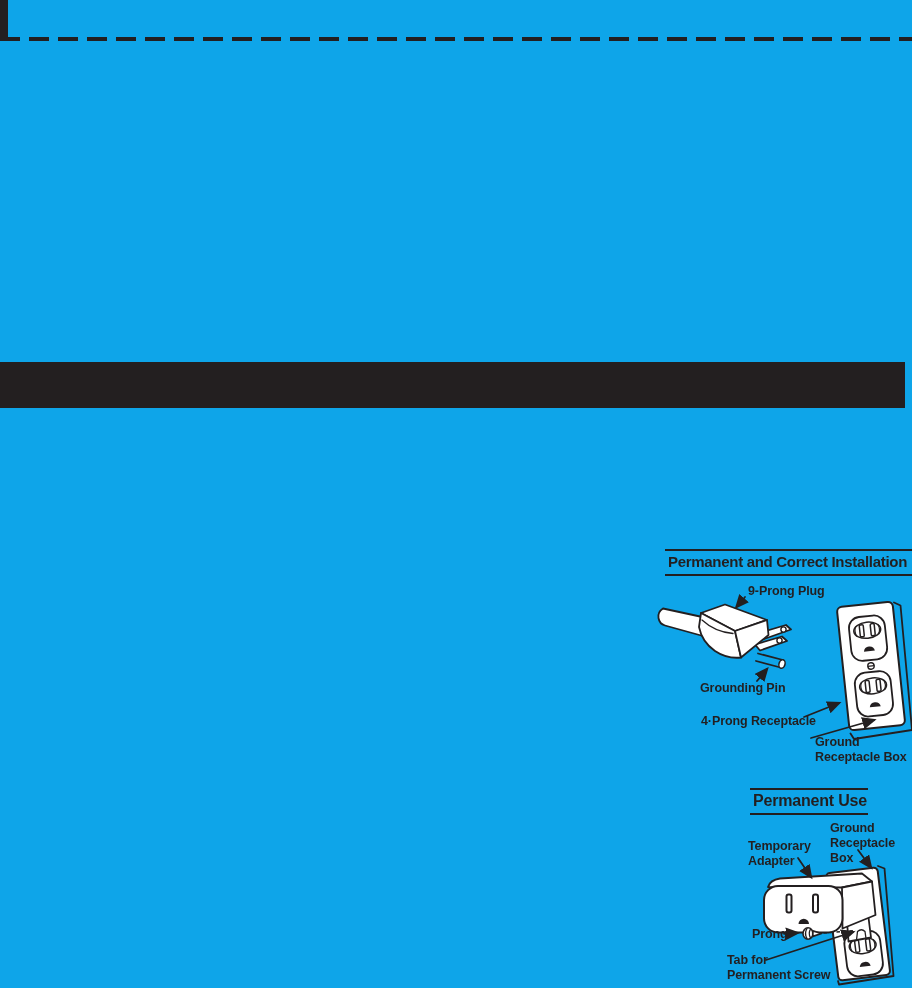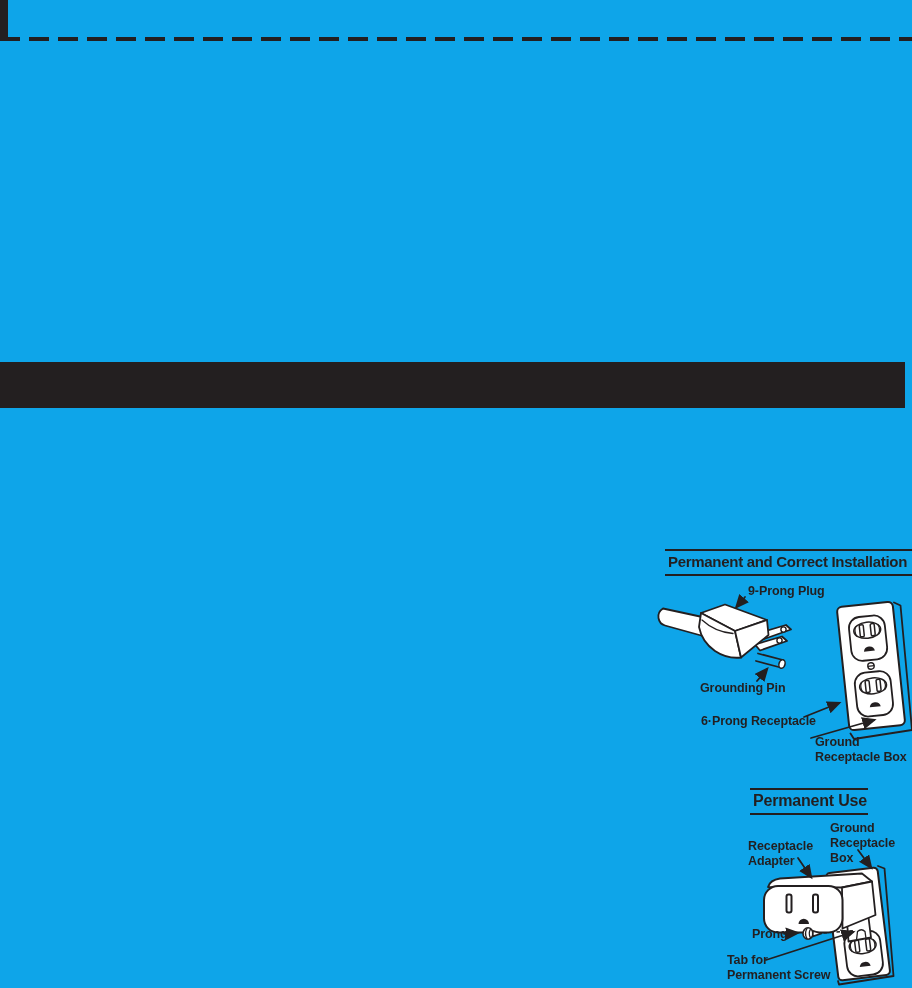--- a/index.html
+++ b/index.html
@@ -148,21 +148,21 @@
       </g>
 
       <line class="ln" x1="90" y1="17" x2="81.5" y2="27" marker-end="url(#ar1)"></line>
       <line class="ln" x1="102" y1="101" x2="112" y2="89" marker-end="url(#ar1)"></line>
       <line class="ln" x1="149" y1="137" x2="184" y2="123" marker-end="url(#ar1)"></line>
       <line class="ln" x1="156" y1="158" x2="219" y2="140" marker-end="url(#ar1)"></line>
     </svg>
 
     <div class="d-label lbl-plug">9-Prong Plug</div>
     <div class="d-label lbl-gpin">Grounding Pin</div>
-    <div class="d-label lbl-receptacle">6·Prong Receptacle</div>
+    <div class="d-label lbl-receptacle">4·Prong Receptacle</div>
     <div class="d-label lbl-gbox1">Ground
 Receptacle Box</div>
   </div>
 
   <div class="diagram diagram-2">
 
     <div class="d-title d2-title">Permanent Use</div>
 
     <svg style="left:0; top:0;" width="192" height="206" viewBox="0 0 192 206">
       <defs>
@@ -200,20 +200,20 @@
       <line x1="103.5" y1="151" x2="136" y2="148.5" stroke="#231f20" stroke-width="1.4" stroke-dasharray="3.5 3"></line>
 
       <line class="ln" x1="138" y1="68" x2="151" y2="85.5" marker-end="url(#ar2)"></line>
       <line class="ln" x1="78" y1="76" x2="91" y2="95" marker-end="url(#ar2)"></line>
       <line class="ln" x1="64" y1="151.8" x2="77.5" y2="151" marker-end="url(#ar2)"></line>
       <line class="ln" x1="46" y1="178" x2="133" y2="150" marker-end="url(#ar2)"></line>
     </svg>
 
     <div class="d-label lbl-gbox2">Ground
 Receptacle Box</div>
-    <div class="d-label lbl-adapter">Receptacle
+    <div class="d-label lbl-adapter">Temporary
 Adapter</div>
     <div class="d-label lbl-screw">Prong</div>
     <div class="d-label lbl-tab">Tab for
 Permanent Screw</div>
   </div>
 
 </div>
 
 </body></html>

